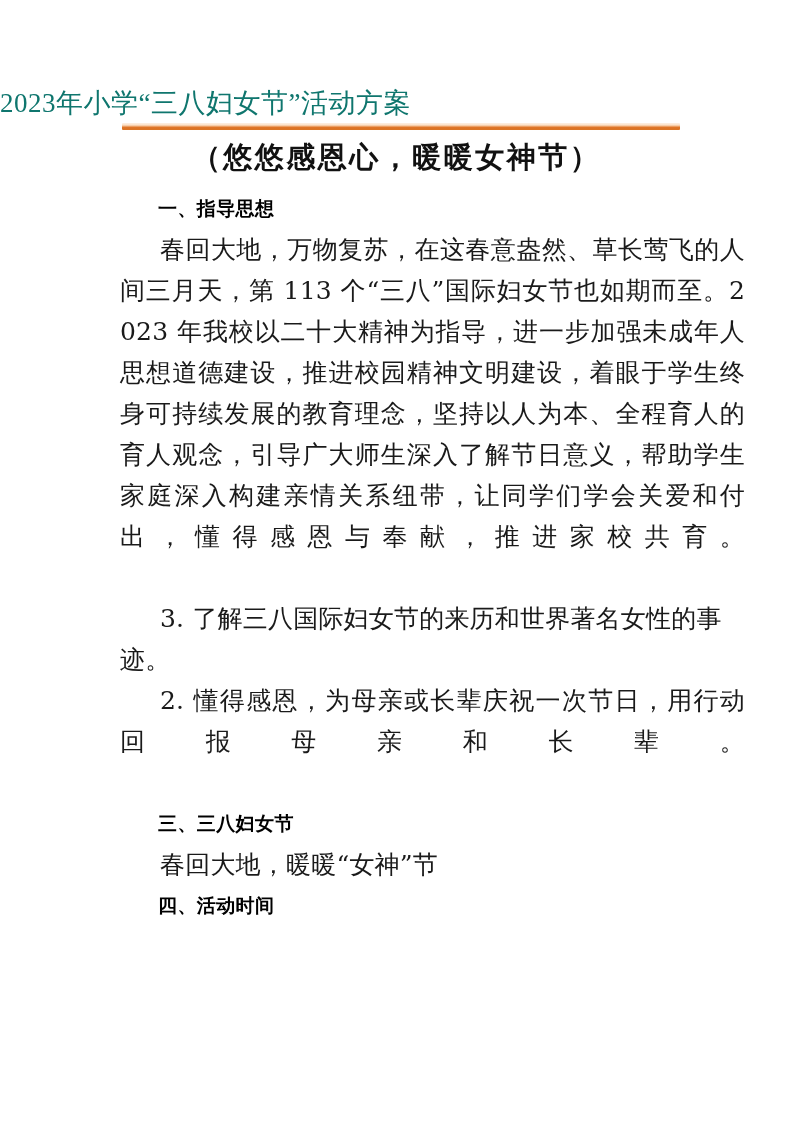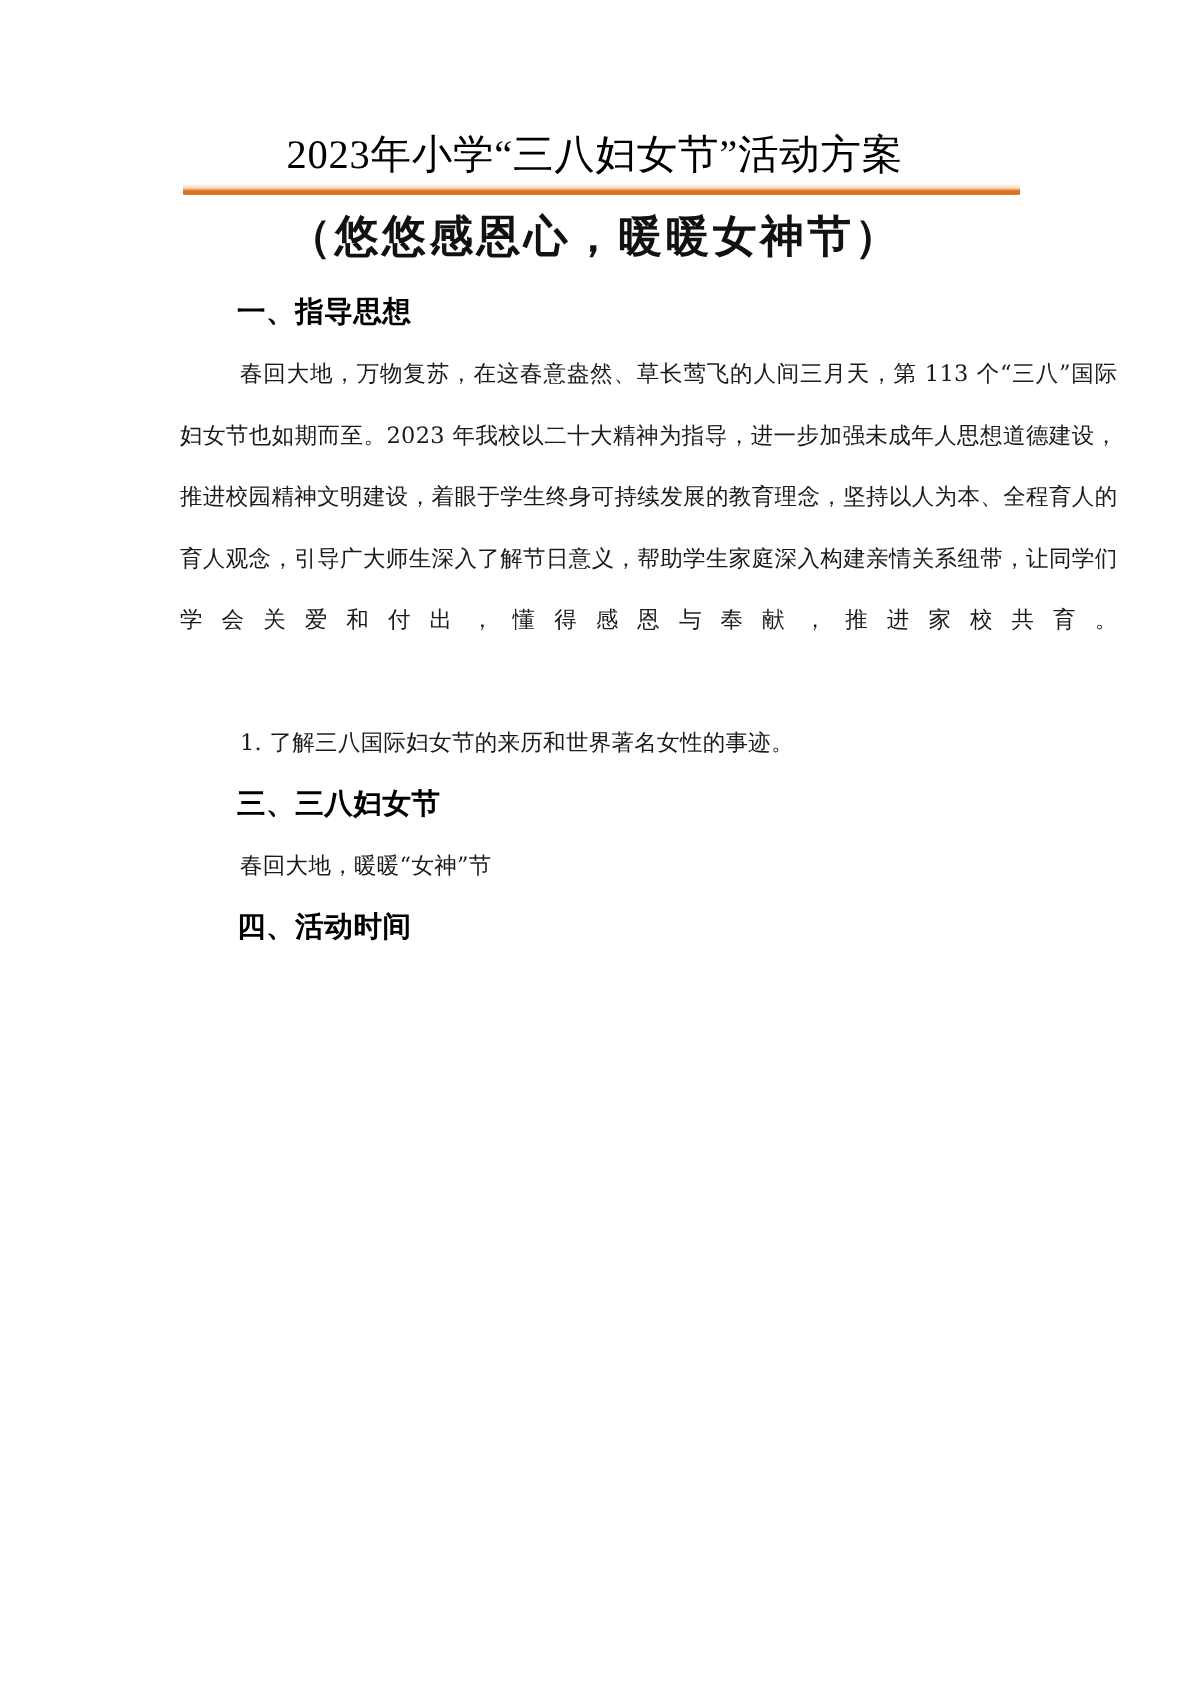--- a/index.html
+++ b/index.html
@@ -23,26 +23,25 @@
     box-sizing: border-box;
     padding: 0;
   }
 
   
   .title-block {
     padding-top: 86px;
   }
 
   .doc-title {
-    text-align: center;
     font-family: "Liberation Serif", "DejaVu Serif", serif;
     font-size: 27px;
     line-height: 34px;
     letter-spacing: 0.5px;
-    color: #000000;
+    color: #0f766e;
     font-weight: 400;
     white-space: nowrap;
   }
 
   .rule-wrap {
     margin-top: 3px;
     padding-left: 122px;
     padding-right: 113px;
   }
   .orange-rule {
@@ -85,21 +84,21 @@
     line-height: 41px;
     letter-spacing: 0.4px;
     color: #000000;
     text-indent: 38px;
     margin: 0;
     white-space: nowrap;
   }
 
   .para {
     font-family: "DejaVu Serif", "Liberation Serif", serif;
-    font-size: 15px;
+    font-size: 25px;
     line-height: 41px;
     color: #1a1a1a;
     margin: 0;
     text-align: justify;
     text-justify: inter-character;
     letter-spacing: 0.2px;
     word-break: break-all;
   }
 
   .para.indent {
@@ -141,21 +140,22 @@
   </div>
 
   <div class="content">
 
     <div>
       <h2 class="section-heading">一、指导思想</h2>
       <p class="para indent">春回大地，万物复苏，在这春意盎然、草长莺飞的人间三月天，第 113 个“三八”国际妇女节也如期而至。2023 年我校以二十大精神为指导，进一步加强未成年人思想道德建设，推进校园精神文明建设，着眼于学生终身可持续发展的教育理念，坚持以人为本、全程育人的育人观念，引导广大师生深入了解节日意义，帮助学生家庭深入构建亲情关系纽带，让同学们学会关爱和付出，懂得感恩与奉献，推进家校共育。</p>
     </div>
 
     <div>
-      <p class="para item nojustify">1. 了解三八国际妇女节的来历和世界著名女性的事迹。</p>
+      <p class="para item nojustify">3. 了解三八国际妇女节的来历和世界著名女性的事迹。</p>
+      <p class="para item">2. 懂得感恩，为母亲或长辈庆祝一次节日，用行动回报母亲和长辈。</p>
     </div>
 
     <div>
       <h2 class="section-heading">三、三八妇女节</h2>
       <p class="para plain nojustify">春回大地，暖暖“女神”节</p>
     </div>
 
     <div>
       <h2 class="section-heading">四、活动时间</h2>
     </div>

